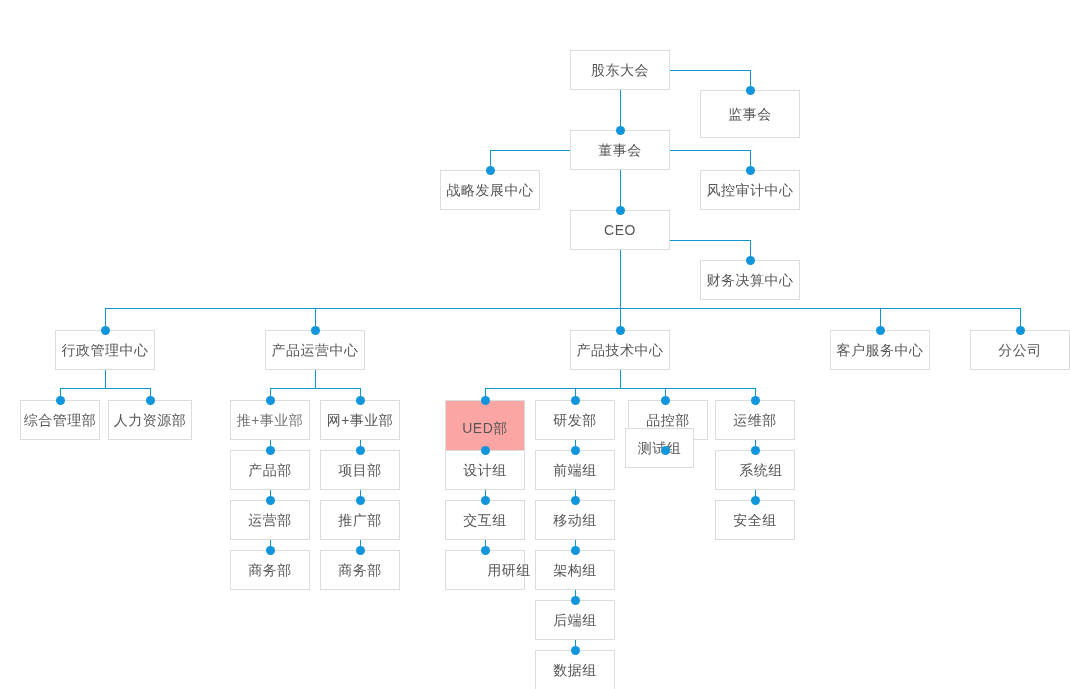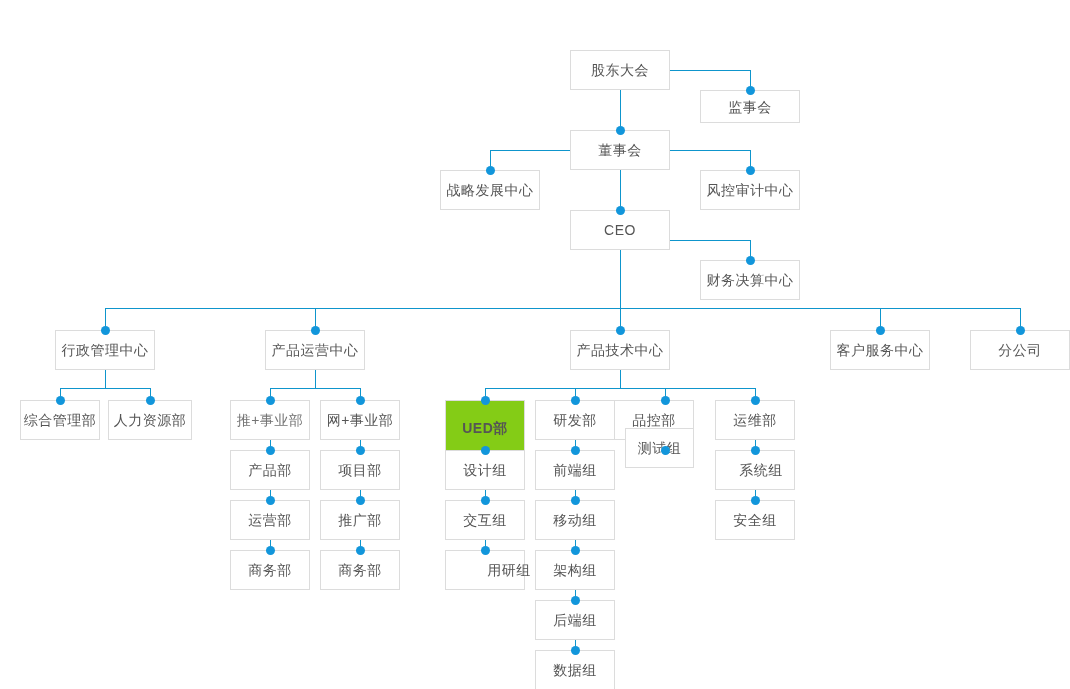--- a/index.html
+++ b/index.html
@@ -140,21 +140,21 @@
       <div class="dot" style="background: rgb(18, 150, 219); left: 660.5px; top: 395.5px;"></div>
       <div class="dot" style="background: rgb(18, 150, 219); left: 660.5px; top: 445.5px;"></div>
       <div class="dot" style="background: rgb(18, 150, 219); left: 750.5px; top: 395.5px;"></div>
       <div class="dot" style="background: rgb(18, 150, 219); left: 750.5px; top: 445.5px;"></div>
       <div class="dot" style="background: rgb(18, 150, 219); left: 750.5px; top: 495.5px;"></div>
     </div>
   <div id="node-layer">
       <div class="node" style="left: 570px; top: 50px; width: 100px; height: 40px; border-color: rgb(220, 220, 220); background: rgb(255, 255, 255); color: rgb(85, 85, 85);">
         <span>股东大会</span>
       </div>
-      <div class="node" style="left: 700px; top: 90px; width: 100px; height: 33px; border-color: rgb(220, 220, 220); background: rgb(255, 255, 255); color: rgb(85, 85, 85);">
+      <div class="node" style="left: 700px; top: 90px; width: 100px; height: 48px; border-color: rgb(220, 220, 220); background: rgb(255, 255, 255); color: rgb(85, 85, 85);">
         <span>监事会</span>
       </div>
       <div class="node" style="left: 570px; top: 130px; width: 100px; height: 40px; border-color: rgb(220, 220, 220); background: rgb(255, 255, 255); color: rgb(85, 85, 85);">
         <span>董事会</span>
       </div>
       <div class="node" style="left: 440px; top: 170px; width: 100px; height: 40px; border-color: rgb(220, 220, 220); background: rgb(255, 255, 255); color: rgb(85, 85, 85);">
         <span>战略发展中心</span>
       </div>
       <div class="node" style="left: 700px; top: 170px; width: 100px; height: 40px; border-color: rgb(220, 220, 220); background: rgb(255, 255, 255); color: rgb(85, 85, 85);">
         <span>风控审计中心</span>
@@ -203,21 +203,21 @@
       </div>
       <div class="node" style="left: 320px; top: 450px; width: 80px; height: 40px; border-color: rgb(220, 220, 220); background: rgb(255, 255, 255); color: rgb(85, 85, 85);">
         <span>项目部</span>
       </div>
       <div class="node" style="left: 320px; top: 500px; width: 80px; height: 40px; border-color: rgb(220, 220, 220); background: rgb(255, 255, 255); color: rgb(85, 85, 85);">
         <span>推广部</span>
       </div>
       <div class="node" style="left: 320px; top: 550px; width: 80px; height: 40px; border-color: rgb(220, 220, 220); background: rgb(255, 255, 255); color: rgb(85, 85, 85);">
         <span>商务部</span>
       </div>
-      <div class="node" style="left: 445px; top: 400px; width: 80px; height: 56px; border-color: rgb(220, 220, 220); background: #84cc16; color: rgb(85, 85, 85); font-weight: bold;">
+      <div class="node" style="left: 445px; top: 400px; width: 80px; height: 56px; border-color: rgb(220, 220, 220); background: #fca5a5; color: rgb(85, 85, 85);">
         <span>UED部</span>
       </div>
       <div class="node" style="left: 445px; top: 450px; width: 80px; height: 40px; border-color: rgb(220, 220, 220); background: rgb(255, 255, 255); color: rgb(85, 85, 85);">
         <span>设计组</span>
       </div>
       <div class="node" style="left: 445px; top: 500px; width: 80px; height: 40px; border-color: rgb(220, 220, 220); background: rgb(255, 255, 255); color: rgb(85, 85, 85); text-align: right;">
         <span>交互组</span>
       </div>
       <div class="node" style="left: 445px; top: 550px; width: 80px; height: 40px; border-color: rgb(220, 220, 220); background: rgb(255, 255, 255); color: rgb(85, 85, 85); padding-left: 48px;">
         <span>用研组</span>
@@ -233,21 +233,21 @@
       </div>
       <div class="node" style="left: 535px; top: 550px; width: 80px; height: 40px; border-color: rgb(220, 220, 220); background: rgb(255, 255, 255); color: rgb(85, 85, 85);">
         <span>架构组</span>
       </div>
       <div class="node" style="left: 535px; top: 600px; width: 80px; height: 40px; border-color: rgb(220, 220, 220); background: rgb(255, 255, 255); color: rgb(85, 85, 85);">
         <span>后端组</span>
       </div>
       <div class="node" style="left: 535px; top: 650px; width: 80px; height: 40px; border-color: rgb(220, 220, 220); background: rgb(255, 255, 255); color: rgb(85, 85, 85);">
         <span>数据组</span>
       </div>
-      <div class="node" style="left: 614px; top: 400px; width: 80px; height: 40px; border-color: rgb(220, 220, 220); background: rgb(255, 255, 255); color: rgb(85, 85, 85);">
+      <div class="node" style="left: 628px; top: 400px; width: 80px; height: 40px; border-color: rgb(220, 220, 220); background: rgb(255, 255, 255); color: rgb(85, 85, 85);">
         <span>品控部</span>
       </div>
       <div class="node" style="left: 625px; top: 428px; width: 69px; height: 40px; border-color: rgb(220, 220, 220); background: rgb(255, 255, 255); color: rgb(85, 85, 85); text-align: right;">
         <span>测试组</span>
       </div>
       <div class="node" style="left: 715px; top: 400px; width: 80px; height: 40px; border-color: rgb(220, 220, 220); background: rgb(255, 255, 255); color: rgb(85, 85, 85);">
         <span>运维部</span>
       </div>
       <div class="node" style="left: 715px; top: 450px; width: 80px; height: 40px; border-color: rgb(220, 220, 220); background: rgb(255, 255, 255); color: rgb(85, 85, 85); padding-left: 12px;">
         <span>系统组</span>

